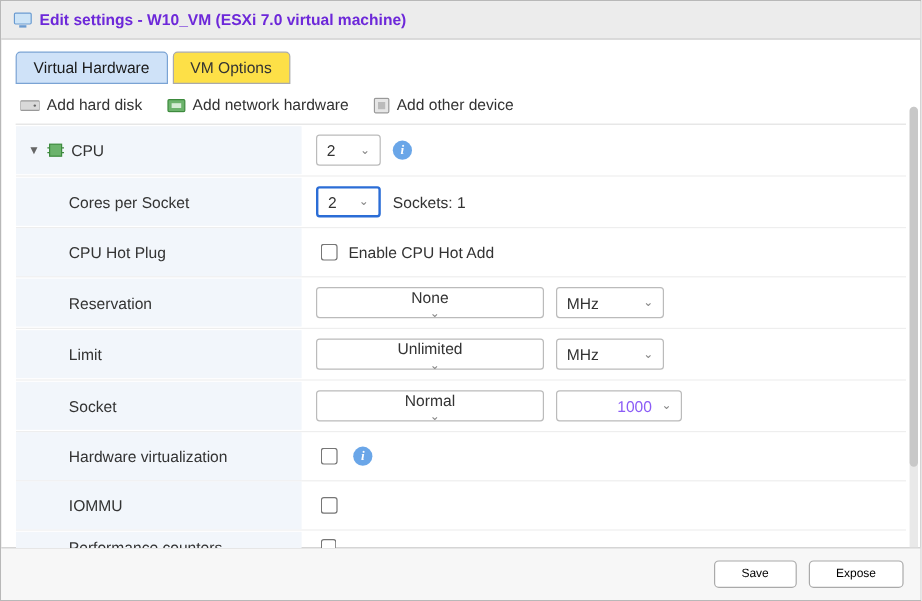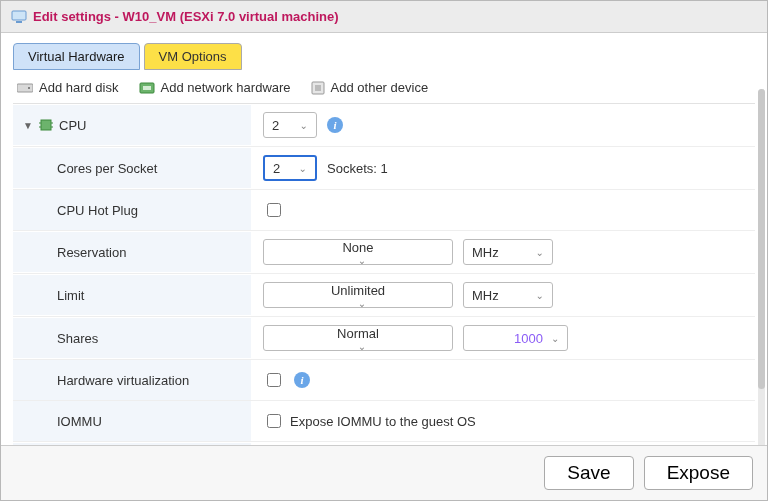--- a/index.html
+++ b/index.html
@@ -1,18 +1,18 @@
 <!DOCTYPE html>
 <html><head>
 <meta charset="utf-8">
 <style>
   * { box-sizing: border-box; }
   html, body { margin: 0; padding: 0; font-family: Arial, Helvetica, sans-serif; font-size: 13px; color: #333; background: #fff; }
   .window { width: 768px; height: 501px; border: 1px solid #b8b8b8; display: flex; flex-direction: column; background: #fff; position: relative; }
-  .titlebar { background: #ececec; border-bottom: 1px solid #ccc; padding: 8px 10px; display: flex; align-items: center; gap: 6px; font-weight: bold; color: #be185d; font-size: 13px; }
+  .titlebar { background: #ececec; border-bottom: 1px solid #ccc; padding: 8px 10px; display: flex; align-items: center; gap: 6px; font-weight: bold; color: #6d28d9; font-size: 13px; }
   .titlebar .icon-box { display: flex; align-items: center; }
   .content-area { flex: 1; padding: 10px 12px 0 12px; overflow: hidden; display: flex; flex-direction: column; position: relative; }
   .tabs { display: flex; gap: 0; }
   .tab { padding: 5px 14px; border: 1px solid #aaa; background: #fde047; border-radius: 4px 4px 0 0; font-size: 13px; cursor: pointer; margin-right: 4px; }
   .tab.active { background: #cfe2f8; border-color: #7aa3d4; color: #1a1a1a; }
   .toolbar { display: flex; gap: 20px; padding: 10px 4px 8px 4px; border-bottom: 1px solid #e2e2e2; }
   .toolbar-item { display: flex; align-items: center; gap: 6px; cursor: pointer; }
   .table-wrap { flex: 1; overflow-y: auto; border-top: 0; position: relative; }
   .row { display: flex; align-items: center; min-height: 40px; border-bottom: 1px solid #eee; }
   .label-cell { width: 238px; padding: 10px 10px 10px 10px; background: #f2f6fb; border-right: 0; color: #333; display: flex; align-items: center; gap: 6px; min-height: 40px; }
@@ -22,21 +22,21 @@
   .select-box { display: inline-flex; align-items: center; justify-content: space-between; border: 1px solid #bbb; border-radius: 3px; height: 26px; padding: 0 8px; min-width: 54px; background: #fff; cursor: pointer; font-size: 13px; }
   .select-box.blue { border: 2px solid #2b6dd6; }
   .select-box .chev { color: #888; font-size: 10px; margin-left: 8px; }
   .select-box.wide { min-width: 190px; justify-content: space-between; flex-direction: column; }
   .select-box.med { min-width: 90px; }
   .select-box.disabled-text span:first-child { color: #8b5cf6; margin-left: 42px; }
   .info-icon { width: 16px; height: 16px; border-radius: 50%; background: #6aa6e8; color: #fff; display: inline-flex; align-items: center; justify-content: center; font-size: 11px; font-weight: bold; font-style: italic; font-family: Georgia, serif; }
   .checkbox-row { display: flex; align-items: center; gap: 6px; }
   .checkbox-row input { width: 14px; height: 14px; cursor: pointer; }
   .footer { border-top: 1px solid #ccc; background: #f7f7f7; padding: 10px 14px; display: flex; justify-content: flex-end; gap: 10px; }
-  .btn { border: 1px solid #aaa; background: #fff; border-radius: 4px; padding: 5px 22px; font-size: 19px; cursor: pointer; }
+  .btn { border: 1px solid #aaa; background: #fff; border-radius: 4px; padding: 5px 22px; font-size: 10px; cursor: pointer; }
   .scroll-indicator { position: absolute; right: 2px; top: 56px; width: 7px; height: 390px; background: #e9e9e9; border-radius: 4px; }
   .scroll-thumb { position: absolute; top: 0; left: 0; width: 7px; height: 300px; background: #c8c8c8; border-radius: 4px; }
   svg { display: block; }
 </style>
 </head>
 <body>
 
 <div class="window">
 
   <div class="titlebar">
@@ -127,20 +127,21 @@
         </div>
       </div>
 
       <div class="row">
         <div class="label-cell sub">
             <span>CPU Hot Plug</span>
           </div>
         <div class="value-cell">
           <label class="checkbox-row">
             <input type="checkbox" style="">
+            <span>Enable CPU Hot Add</span>
           </label>
         </div>
       </div>
 
       <div class="row">
         <div class="label-cell sub">
             <span>Reservation</span>
           </div>
         <div class="value-cell">
           <div class="select-box wide">
@@ -165,21 +166,21 @@
           </div>
           <div class="select-box med">
             <span>MHz</span>
               <span class="chev">⌄</span>
           </div>
         </div>
       </div>
 
       <div class="row">
         <div class="label-cell sub">
-            <span>Shares</span>
+            <span>Socket</span>
           </div>
         <div class="value-cell">
           <div class="select-box wide">
             <span>Normal</span>
               <span class="chev">⌄</span>
           </div>
           <div class="select-box med disabled-text">
             <span>1000</span>
               <span class="chev">⌄</span>
           </div>
@@ -198,21 +199,20 @@
         </div>
       </div>
 
       <div class="row">
         <div class="label-cell sub">
             <span>IOMMU</span>
           </div>
         <div class="value-cell">
           <label class="checkbox-row">
             <input type="checkbox" style="">
-            <span>Expose IOMMU to the guest OS</span>
           </label>
         </div>
       </div>
 
       <div class="row" style="min-height:20px;">
         <div class="label-cell sub" style="min-height:20px; padding-top:6px; padding-bottom:0;">
             <span>Performance counters</span>
           </div>
         <div class="value-cell" style="padding-top:4px; padding-bottom:0;">
           <input type="checkbox" style="">

